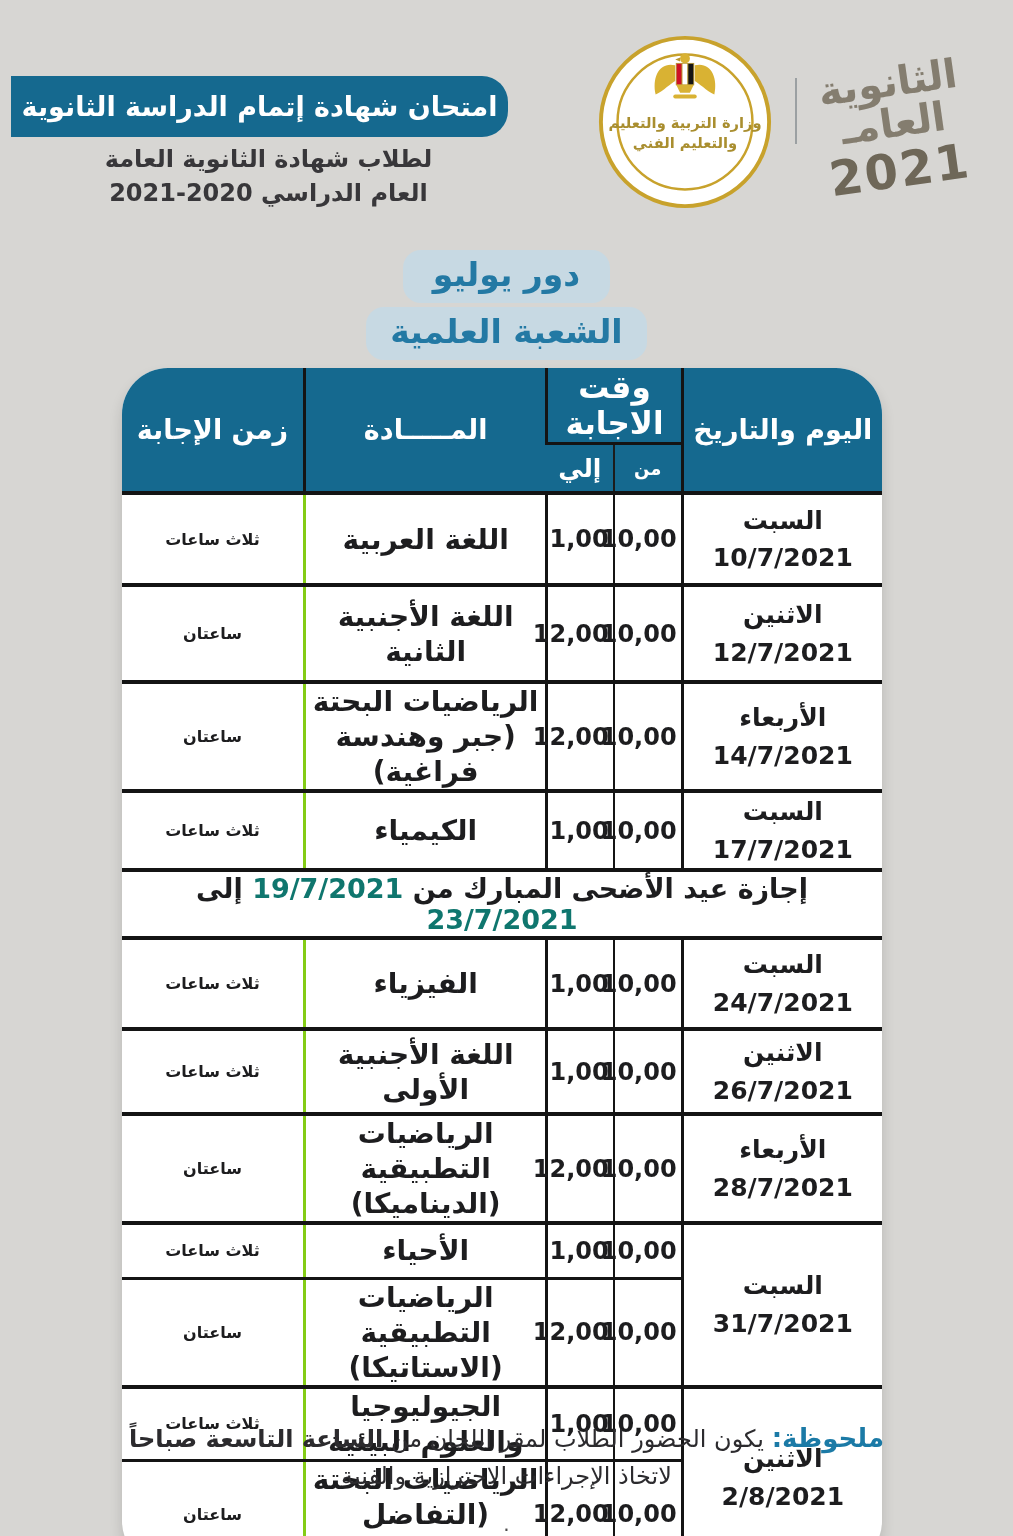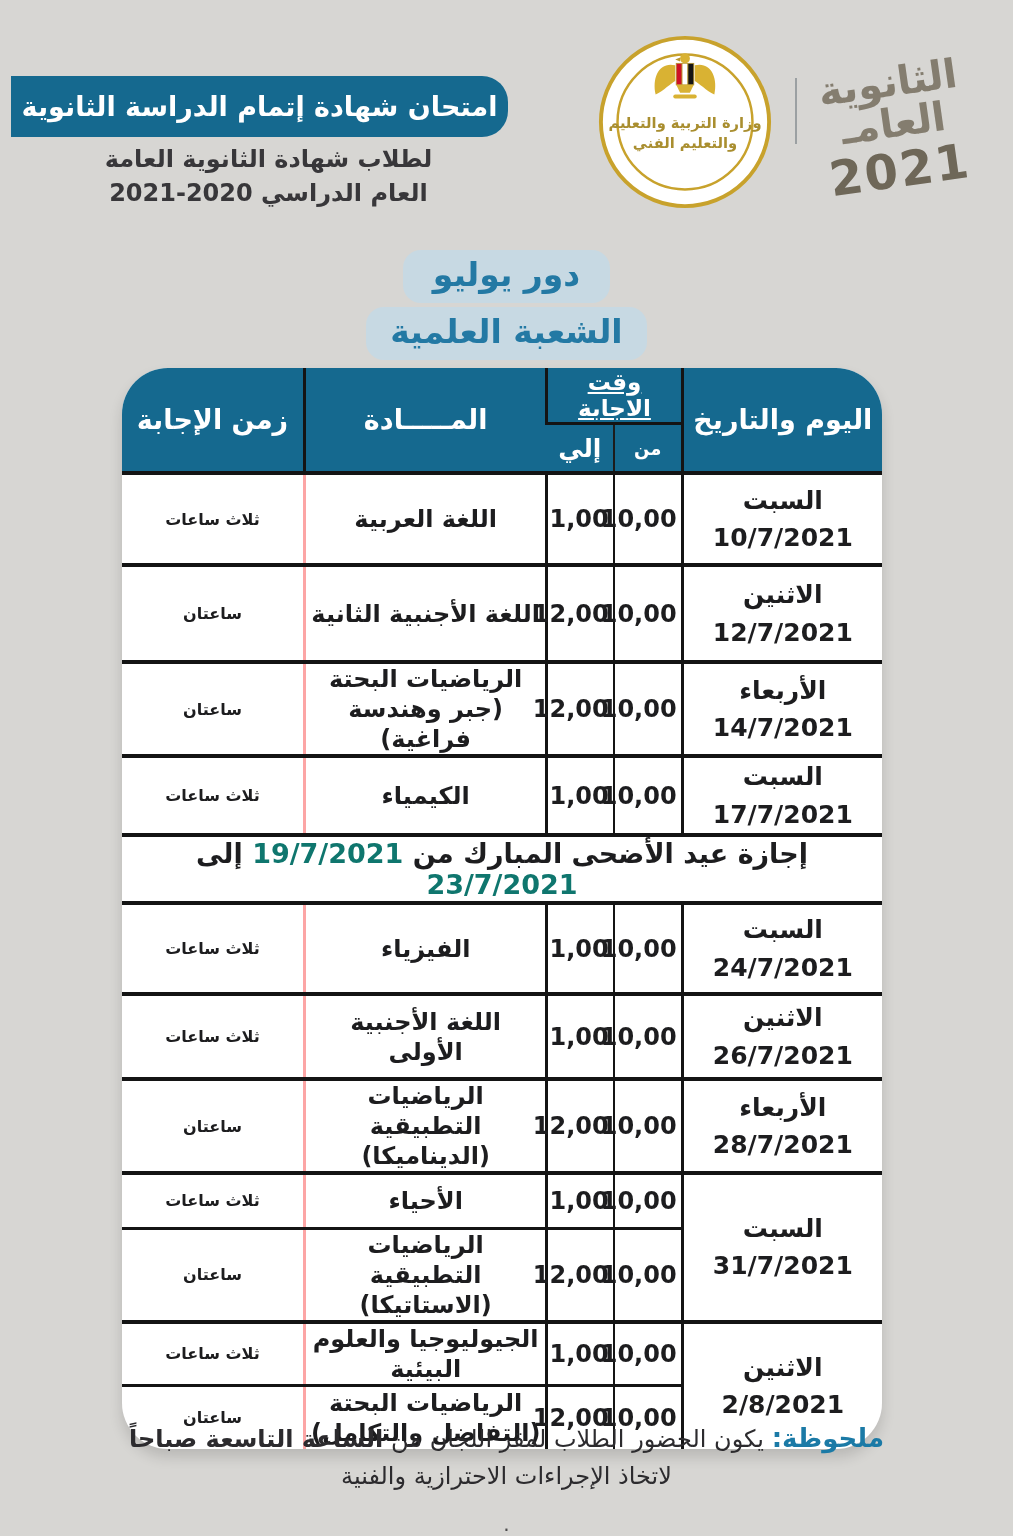--- a/index.html
+++ b/index.html
@@ -42,32 +42,32 @@
     background:#fff; border-radius:46px; overflow:hidden;
     box-shadow:0 8px 14px rgba(0,0,0,.14);
   }
   table.sched{border-collapse:collapse; width:100%; table-layout:fixed; direction:rtl;}
   col.c-date{width:26.3%;} col.c-from{width:9%;} col.c-to{width:8.8%;}
   col.c-subj{width:31.9%;} col.c-dur{width:24%;}
   .sched th{
     background:#15698f; color:#fff; font-weight:700; text-align:center; vertical-align:middle;
   }
   th.h-day{font-size:27px; border-left:3px solid #141414; border-bottom:4px solid #141414;}
-  th.h-time{font-size:23px; height:48px; border-left:3px solid #141414; border-bottom:3px solid #141414;text-decoration:underline;}
+  th.h-time{font-size:31px; height:48px; border-left:3px solid #141414; border-bottom:3px solid #141414;}
   th.h-from{font-size:18px; height:44px; border-left:2px solid #1c1c1c; border-bottom:4px solid #141414;}
   th.h-to{font-size:25px; border-bottom:4px solid #141414;}
   th.h-subject{font-size:27px; border-left:3px solid #141414; border-bottom:4px solid #141414;}
   th.h-duration{font-size:27px; border-bottom:4px solid #141414;}
   .sched td{
     text-align:center; vertical-align:middle; color:#1d1d1f; font-weight:700; padding:0 4px;
   }
   td.col-date{border-left:3px solid #141414; font-size:25px; line-height:1.5;}
   td.col-from{border-left:2px solid #141414; font-size:24px;}
   td.col-to{border-left:3px solid #141414; font-size:24px;}
-  td.col-subject{border-left:3px solid #fca5a5; font-size:24px; line-height:1.25;}
+  td.col-subject{border-left:3px solid #84cc16; font-size:28px; line-height:1.25;}
   td.col-duration{font-size:16px;}
   td.group-bottom{border-bottom:4px solid #141414;}
   td.row-sep{border-bottom:3px solid #141414;}
   td.no-bottom{border-bottom:none;}
   .num{direction:ltr; unicode-bidi:isolate;}
   .holiday-cell{
     border-bottom:4px solid #141414; font-size:27px; font-weight:700; color:#1b7aa6;
     text-align:center;
   }
   .holiday-cell .hol-date{color:#0f766e; direction:ltr; unicode-bidi:isolate;}

